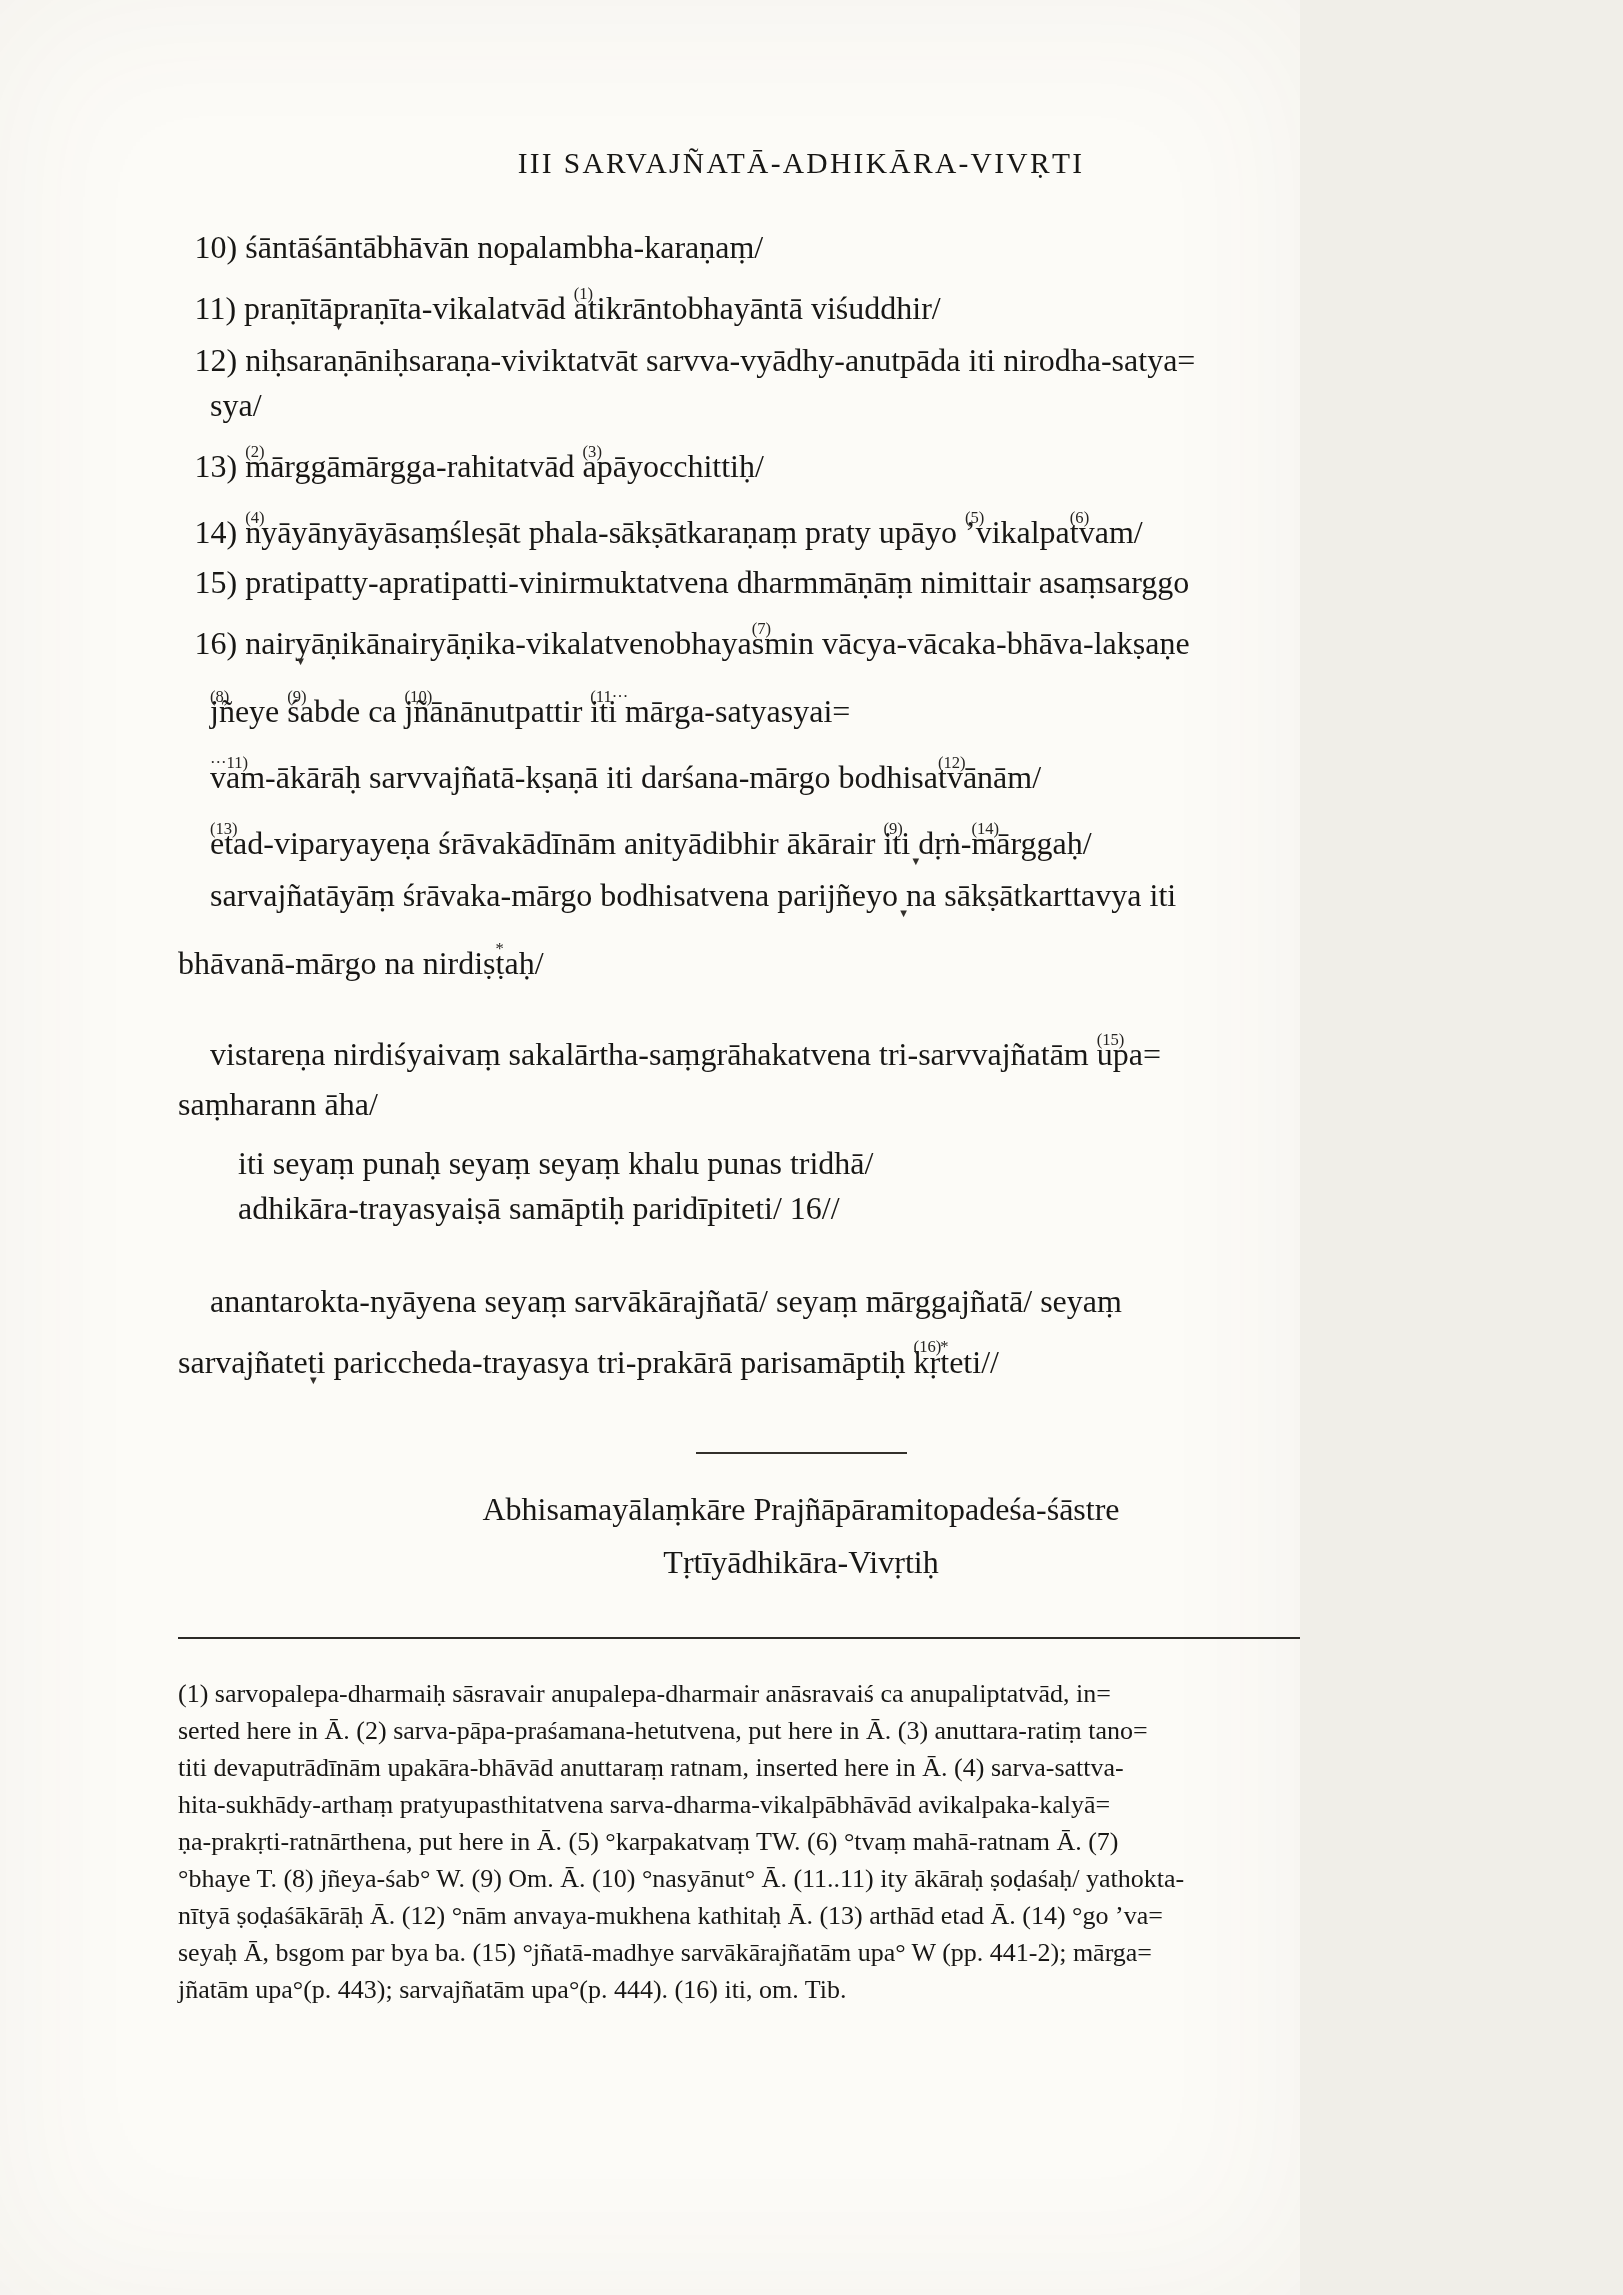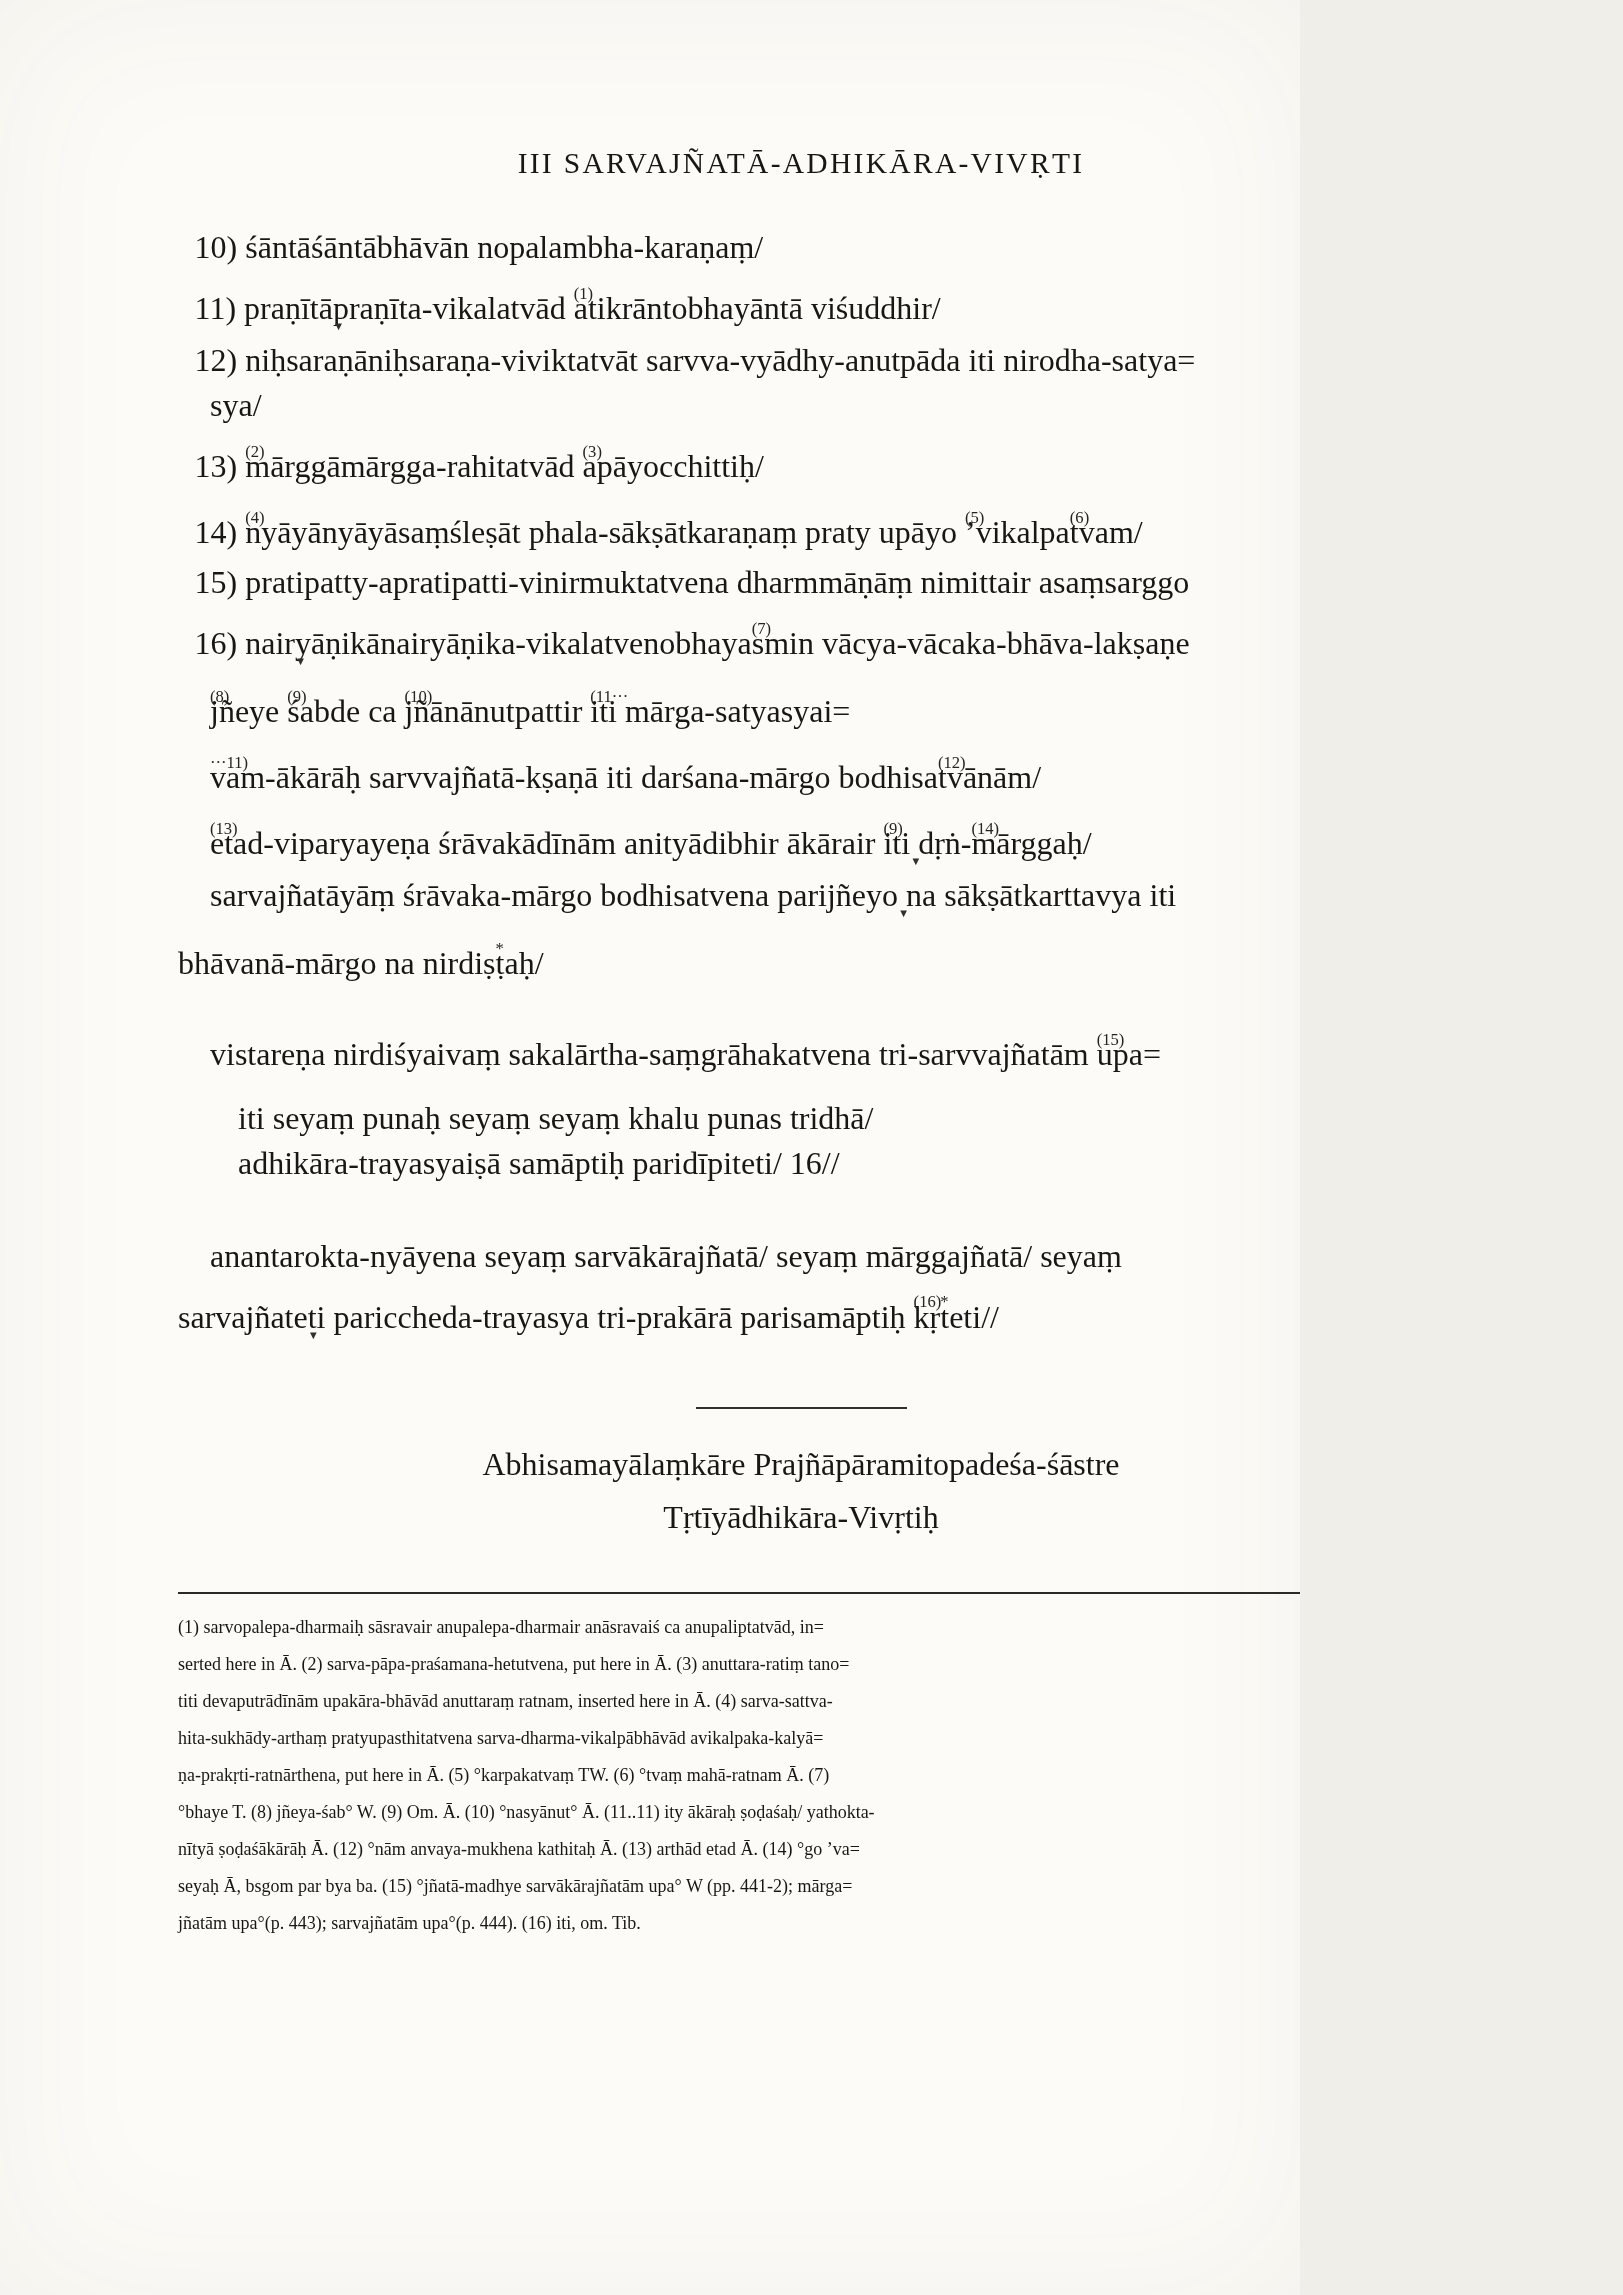--- a/index.html
+++ b/index.html
@@ -83,22 +83,22 @@
   .colophon {
     text-align: center;
     font-size: 32px;
     line-height: 53px;
   }
   .divider-long {
     border-top: 2.3px solid #2c2a26;
     margin-top: 48px;
   }
   .footnotes {
-    margin-top: 15px;
-    font-size: 18px;
+    margin-top: 36px;
+    font-size: 26px;
     line-height: 37px;
   }
   .fn-line { white-space: nowrap; }
 </style>
 </head>
 <body>
 
 <div class="page">
   <div class="textblock">
 
@@ -115,20 +115,21 @@
         <div class="line num has-sup">13) <span class="mk-sup">(2)</span>mārggāmārgga-rahitatvād <span class="mk-sup">(3)</span>apāyocchittiḥ/</div>
         <div class="line num has-sup">14) <span class="mk-sup">(4)</span>nyāyānyāyāsaṃśleṣāt phala-sākṣātkaraṇaṃ praty upāyo <span class="mk-sup">(5)</span>’vikalpa<span class="mk-sup">(6)</span>tvam/</div>
         <div class="line num">15) pratipatty-apratipatti-vinirmuktatvena dharmmāṇāṃ nimittair asaṃsarggo</div>
         <div class="line num has-sup">16) nair<span class="mk-sub">▼</span>yāṇikānairyāṇika-vikalatvenobhaya<span class="mk-sup">(7)</span>smin vācya-vācaka-bhāva-lakṣaṇe<span class="margin-note">13a6</span></div>
         <div class="line cont has-sup"><span class="mk-sup">(8)</span>jñeye <span class="mk-sup">(9)</span>śabde ca <span class="mk-sup">(10)</span>jñānānutpattir <span class="mk-sup">(11···</span>iti mārga-satyasyai=</div>
         <div class="line cont has-sup"><span class="mk-sup">···11)</span>vam-ākārāḥ sarvvajñatā-kṣaṇā iti darśana-mārgo bodhisa<span class="mk-sup">(12)</span>tvānām/</div>
         <div class="line cont has-sup"><span class="mk-sup">(13)</span>etad-viparyayeṇa śrāvakādīnām anityādibhir ākārair <span class="mk-sup">(9)</span>iti<span class="mk-sub">▼</span> dṛṅ-<span class="mk-sup">(14)</span>mārggaḥ/</div>
         <div class="line cont">sarvajñatāyāṃ śrāvaka-mārgo bodhisatvena parijñeyo<span class="mk-sub">▼</span> na sākṣātkarttavya iti<span class="margin-note">13a7</span></div>
         <div class="line base has-sup">bhāvanā-mārgo na nirdiṣ<span class="mk-sup">*</span>ṭaḥ/</div>
         <div class="line indent has-sup" style="margin-top: 41px;">vistareṇa nirdiśyaivaṃ sakalārtha-saṃgrāhakatvena tri-sarvvajñatām <span class="mk-sup">(15)</span>upa=</div>
+        <div class="line base">saṃharann āha/</div>
         <div class="line verse" style="margin-top: 13.6px;">iti seyaṃ punaḥ seyaṃ seyaṃ khalu punas tridhā/</div>
         <div class="line verse" style="margin-top: 0;">adhikāra-trayasyaiṣā samāptiḥ paridīpiteti/ 16//</div>
         <div class="line indent" style="margin-top: 48px;">anantarokta-nyāyena seyaṃ sarvākārajñatā/ seyaṃ mārggajñatā/ seyaṃ</div>
         <div class="line base has-sup">sarvajñate<span class="mk-sub">▼</span>ti pariccheda-trayasya tri-prakārā parisamāptiḥ <span class="mk-sup">(16)</span>kṛ<span class="mk-sup">*</span>teti//<span class="margin-note">13a8</span></div>
       </div>
 
     <div class="divider-small"></div>
 
     <div class="colophon">
       <div class="colophon-line">Abhisamayālaṃkāre Prajñāpāramitopadeśa-śāstre</div>

